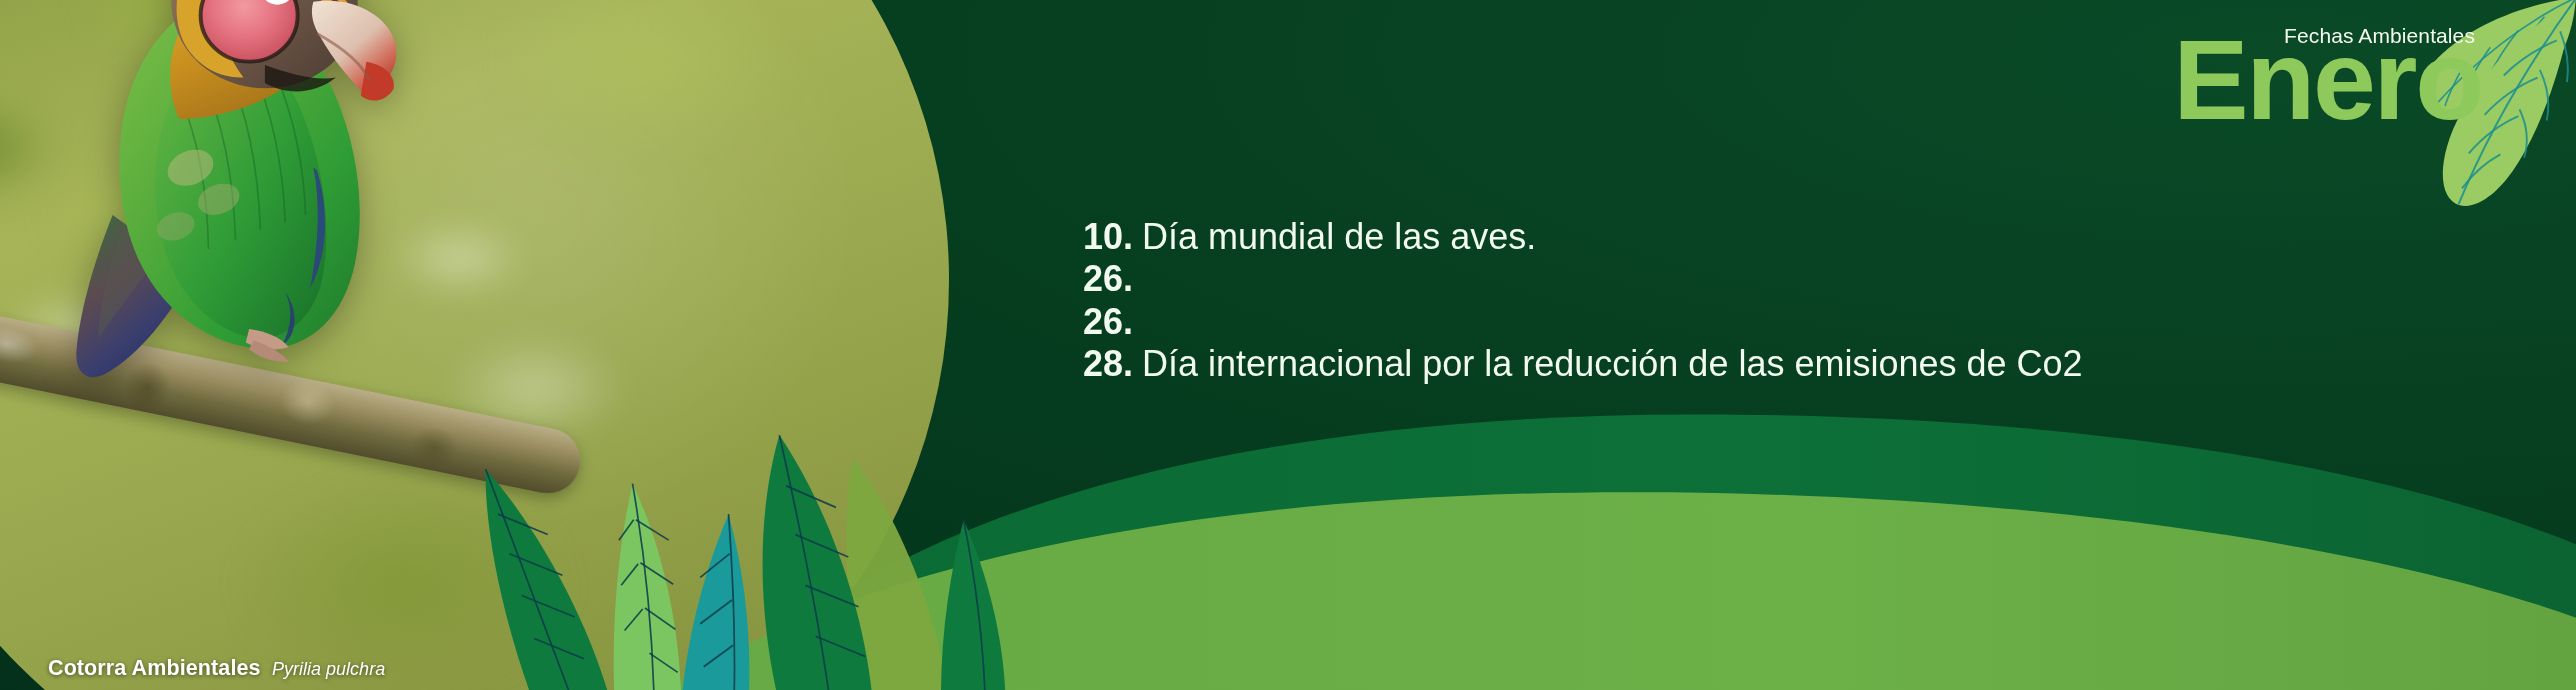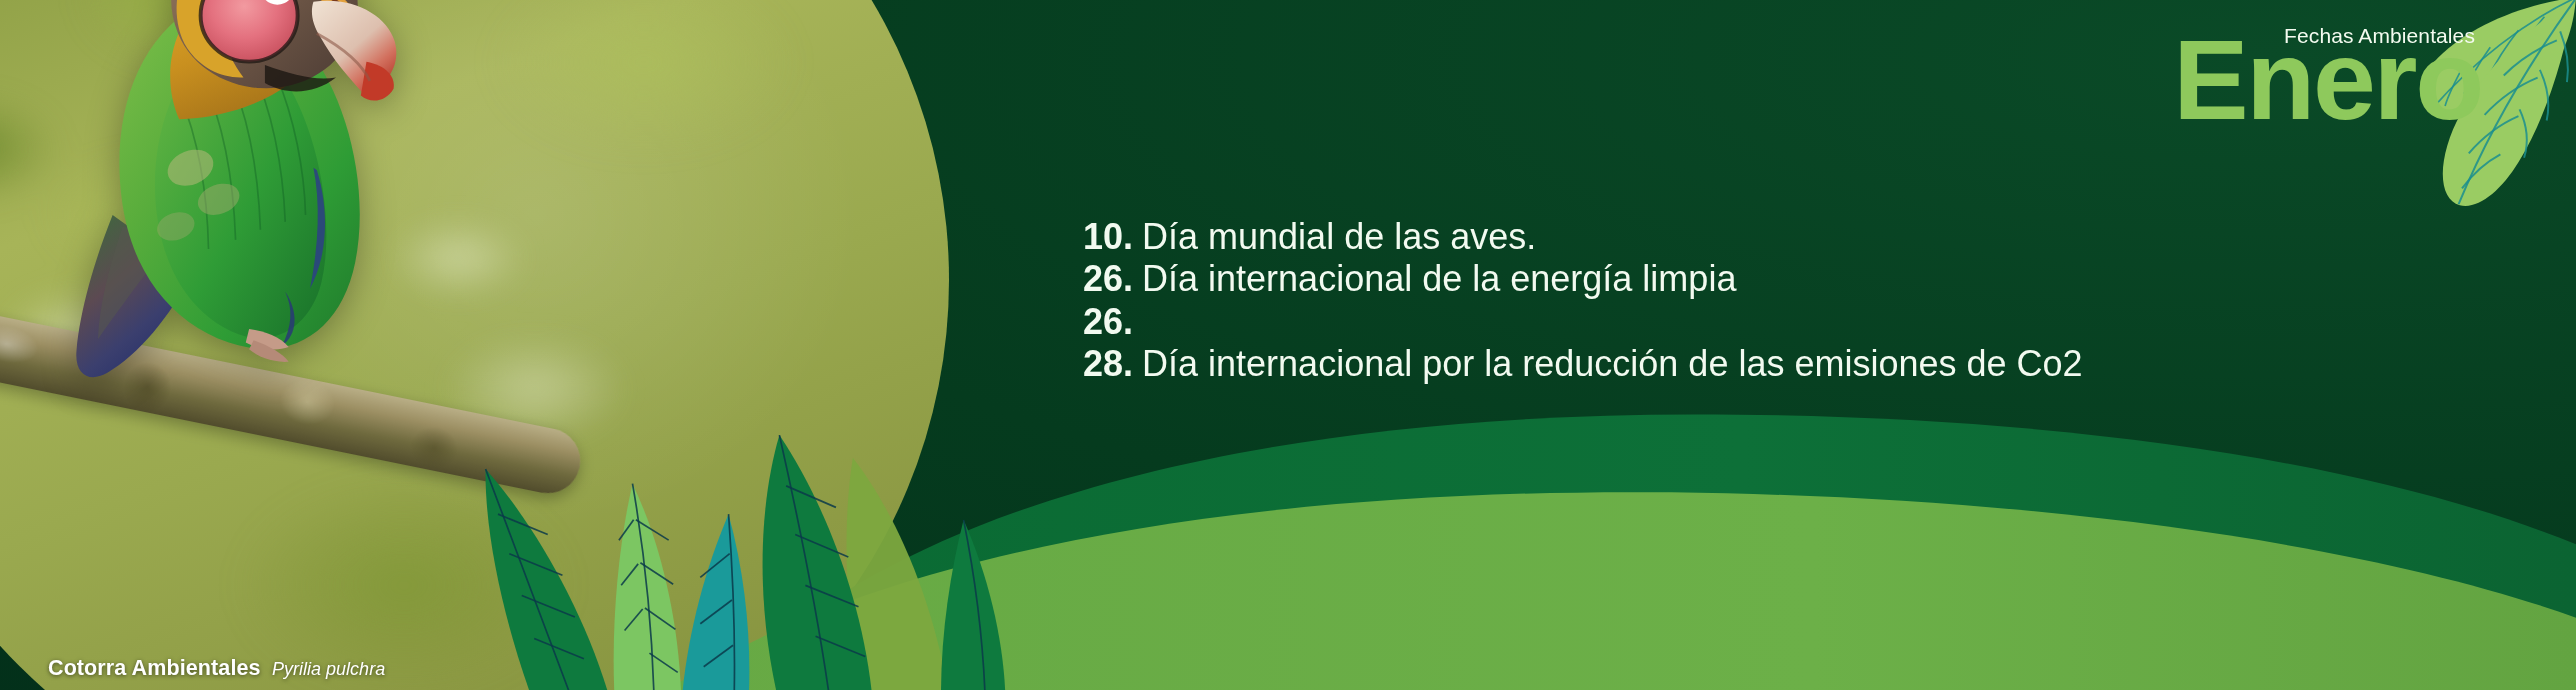--- a/index.html
+++ b/index.html
@@ -354,21 +354,20 @@
     <div class="header-month">Enero</div>
   </div>
 
   <div class="dates">
     <div class="date-row">
       <span class="date-num">10.</span>
       <span class="date-text">Día mundial de las aves.</span>
     </div>
     <div class="date-row">
       <span class="date-num">26.</span>
-      <span class="date-text">Día internacional de la energía limpia</span>
     </div>
     <div class="date-row">
       <span class="date-num">26.</span>
     </div>
     <div class="date-row">
       <span class="date-num">28.</span>
       <span class="date-text">Día internacional por la reducción de las emisiones de Co2</span>
     </div>
   </div>
 

